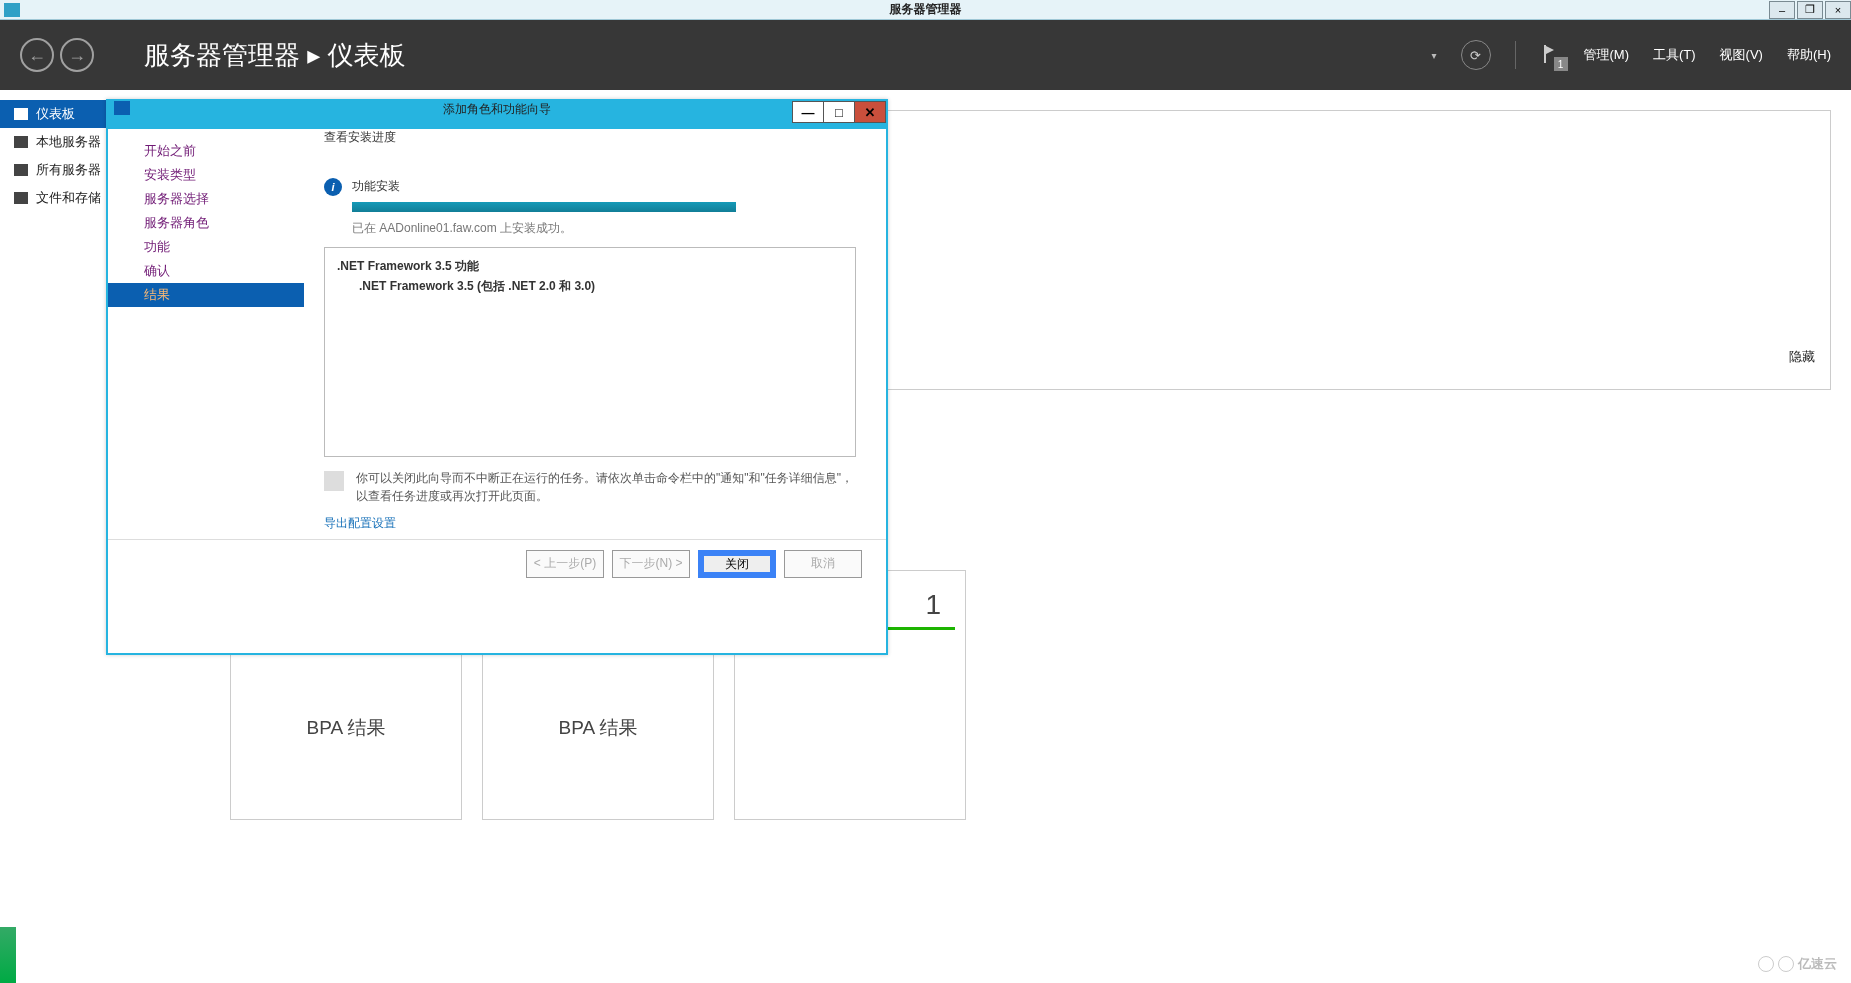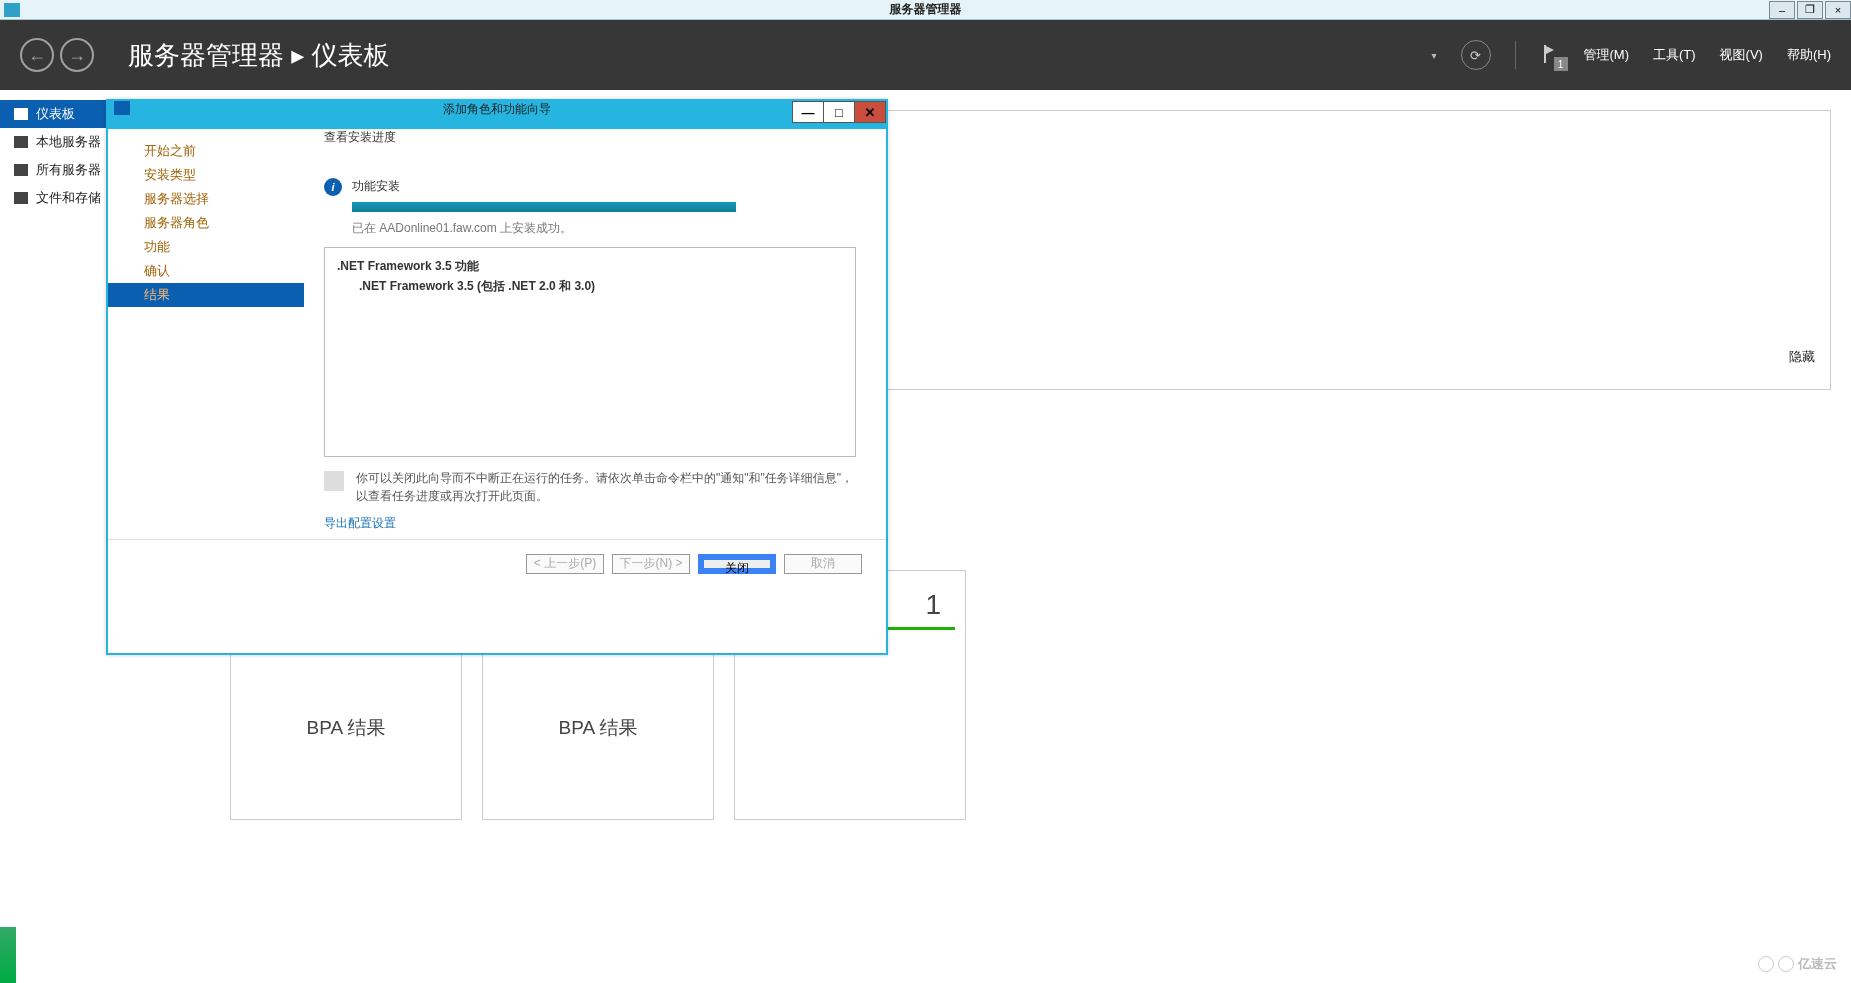--- a/index.html
+++ b/index.html
@@ -8,21 +8,21 @@
 
 .titlebar { height:20px; background:#e6f3f8; border-bottom:1px solid #9fc7d6; display:flex; align-items:center; position:relative; font-size:12px; }
 .titlebar .icon-sm { width:16px; height:14px; background:#2fa0c6; margin-left:4px; }
 .titlebar .title { position:absolute; left:50%; transform:translateX(-50%); font-weight:bold; color:#222; }
 .titlebar .winbtns { margin-left:auto; display:flex; }
 .titlebar .winbtn { width:26px; height:18px; border:1px solid #7a8a92; margin-left:2px; display:flex; align-items:center; justify-content:center; background:#dce8ee; font-size:11px; cursor:pointer; }
 
 
 .header { height:70px; background:#373737; display:flex; align-items:center; color:#fff; padding:0 20px; }
 .header .navarrow { width:34px; height:34px; border:2px solid #a0a0a0; border-radius:50%; display:flex; align-items:center; justify-content:center; color:#a0a0a0; font-size:18px; margin-right:6px; cursor:pointer; }
-.header .breadcrumb { font-size:26px; margin-left:28px; font-weight:300; }
+.header .breadcrumb { font-size:26px; margin-left:44px; font-weight:300; }
 .header .rightmenu { margin-left:auto; display:flex; align-items:center; gap:24px; font-size:13px; }
 .header .iconbtn { width:30px; height:30px; border:1px solid #888; border-radius:50%; display:flex; align-items:center; justify-content:center; cursor:pointer; color:#ccc; }
 .header .sep { width:1px; height:28px; background:#666; }
 .header .flag { position:relative; width:20px; height:20px; }
 .header .flag::before { content:""; position:absolute; width:0; height:0; border-left:10px solid #ccc; border-top:5px solid transparent; border-bottom:5px solid transparent; top:0; left:4px; }
 .header .flag::after { content:""; position:absolute; width:2px; height:18px; background:#ccc; left:4px; top:0;}
 .header .badge { position:absolute; bottom:-6px; right:-8px; background:#888; color:#fff; font-size:10px; width:14px; height:14px; display:flex; align-items:center; justify-content:center; }
 .menu-link { cursor:pointer; }
 .dropdown-caret { font-size:10px; color:#bbb; margin-left:-10px; cursor:pointer; }
 
@@ -53,38 +53,38 @@
 .wizard-title .wbtn.min { background:#fff;}
 .wizard-title .wbtn.max { background:#fff;}
 .wizard-title .wbtn.close { background:#c94f3c; color:#000; }
 
 .wizard-head { padding:20px 30px 12px 30px; display:flex; align-items:flex-start; justify-content:space-between; }
 .wizard-head h2 { font-size:24px; font-weight:400; color:#1285a6; }
 .wizard-head .target { text-align:right; font-size:11px; color:#666; line-height:1.4; }
 
 .wizard-body { display:flex; padding:0 0 0 0; height:410px; }
 .wizard-nav { width:196px; padding:10px 0 0 36px; font-size:13px; }
-.wizard-nav .step { height:24px; display:flex; align-items:center; color:#a16207; }
+.wizard-nav .step { height:24px; display:flex; align-items:center; color:#701a75; }
 .wizard-nav .step.current { background:#0b5fb0; color:#fdba74; margin-left:-36px; padding-left:36px; width:196px; }
 
 .wizard-content { flex:1; padding:0 30px 0 20px; font-size:12px; color:#333; }
 .wizard-content .label1 { margin-bottom:32px; }
 .wizard-content .info { display:flex; align-items:flex-start; gap:10px; margin-bottom:6px; }
 .wizard-content .info .i { width:18px; height:18px; border-radius:50%; background:#0b5fb0; color:#fff; font-size:11px; font-weight:bold; display:flex; align-items:center; justify-content:center; flex-shrink:0; font-style:italic;}
 .wizard-content .bar { height:10px; background:linear-gradient(#159ab8,#117e97); width:384px; margin:6px 0 8px 28px; }
 .wizard-content .success { margin-left:28px; color:#777; margin-bottom:10px; }
 .wizard-content .resultbox { border:1px solid #bbb; height:210px; padding:10px 12px; font-size:12px; }
 .wizard-content .resultbox .l1 { font-weight:bold; }
 .wizard-content .resultbox .l2 { font-weight:bold; padding-left:22px; margin-top:3px;}
 .wizard-content .note { display:flex; gap:12px; margin-top:12px; color:#555; font-size:12px; line-height:1.5;}
 .wizard-content .note .nicon { width:20px; height:20px; background:#ddd; flex-shrink:0; margin-top:2px;}
 .wizard-content .export { color:#1670b8; margin-top:10px; cursor:pointer; display:inline-block;}
 
 .wizard-footer { height:48px; border-top:1px solid #ddd; display:flex; align-items:center; justify-content:flex-end; padding-right:24px; gap:8px; }
-.wizard-footer button { width:78px; height:20px; font-size:12px; border:1px solid #999; background:#f4f4f4; cursor:pointer;}
+.wizard-footer button { width:78px; height:28px; font-size:12px; border:1px solid #999; background:#f4f4f4; cursor:pointer;}
 .wizard-footer button:disabled { color:#aaa; cursor:default; background:#fafafa;}
 .wizard-footer button.primary { border:6px solid #3b82f6; background:#eee; font-weight:normal;}
 
 
 .watermark { position:absolute; right:14px; bottom:10px; font-size:13px; color:#bbb; display:flex; align-items:center; gap:4px;font-weight:bold;}
 .watermark .circ { width:16px; height:16px; border:1px solid #ccc; border-radius:50%;}
 
 
 .taskstrip { position:absolute; left:0; bottom:0; width:16px; height:56px; background:linear-gradient(#3a6,#0a4); }
 </style>

